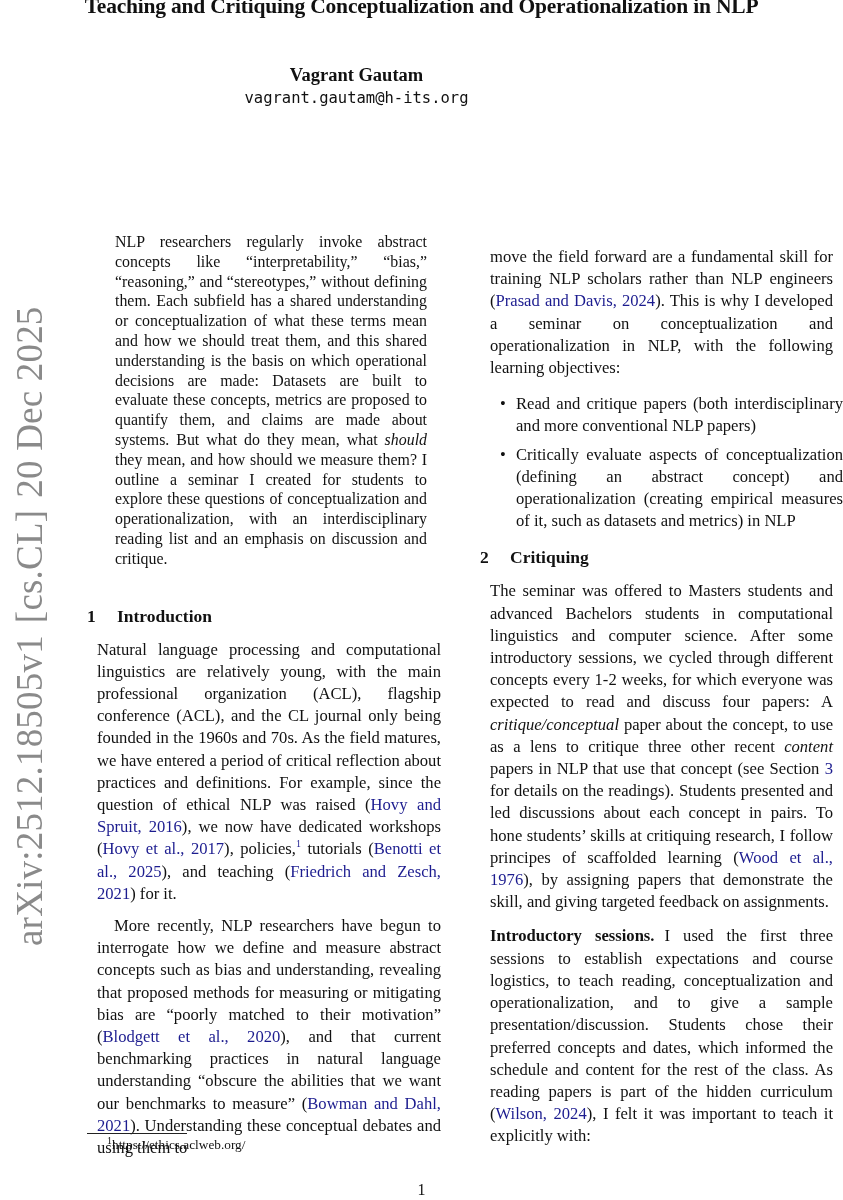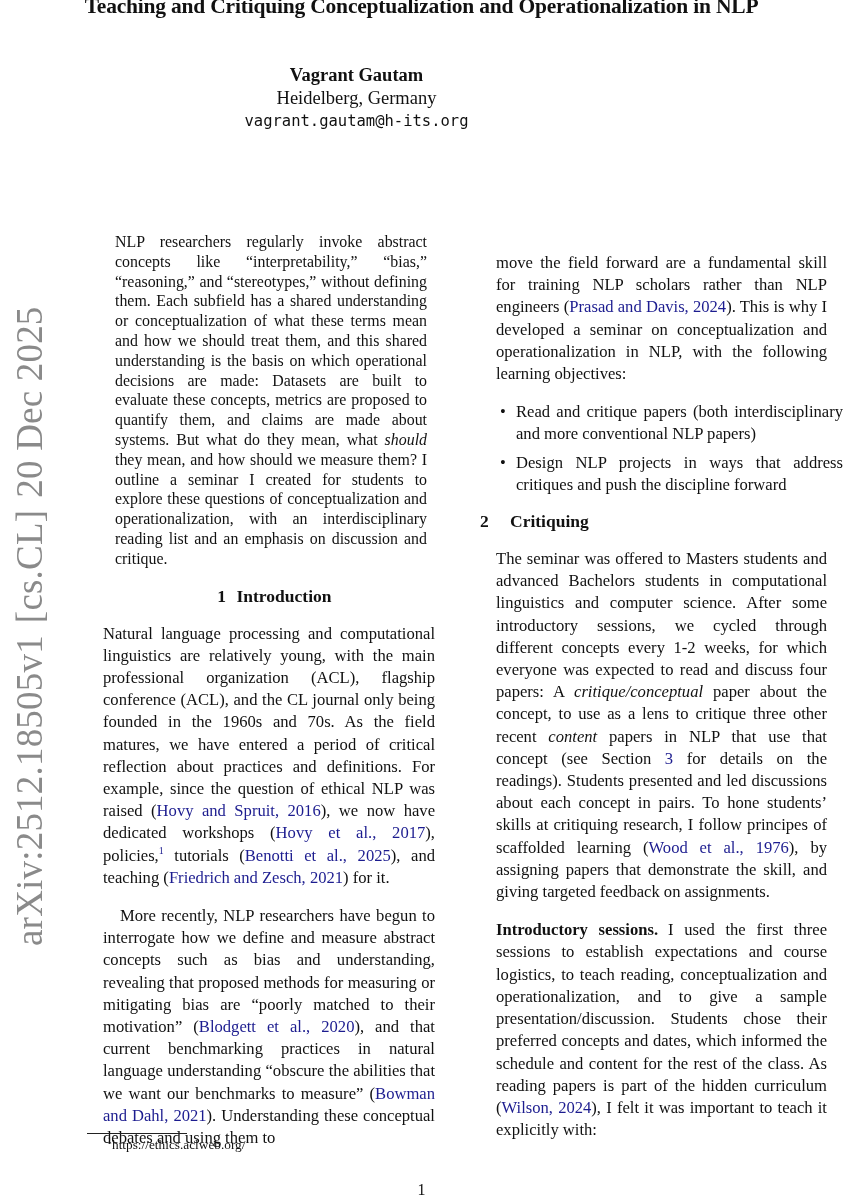--- a/index.html
+++ b/index.html
@@ -33,21 +33,21 @@
   .col-right { left: 480px; width: 363px; top: 236px; }
 
   .abstract-heading { text-align: center; font-weight: bold; font-size: 17.5px; margin: 0 0 10px 0; }
   .abstract-body { margin: 0 0 12px 28px; width: 312px; font-size: 15.9px; line-height: 19.8px; }
 
   h2.section {
     font-size: 17.5px; font-weight: bold; margin: 0; line-height: 22px; text-align: left;
   }
   h2.section .num { display: inline-block; width: 30px; }
 
-  p { margin: 16px; }
+  p { margin: 10px; }
   .indent { text-indent: 17px; }
   .cite { color: #1c1c8f; }
   .ital { font-style: italic; }
   .bold-lead { font-weight: bold; margin-right: 10px; }
   sup { font-size: 10px; line-height: 0; vertical-align: super; }
 
   ul.objectives { list-style: none; margin: 0; padding: 0 0 0 16px; }
   ul.objectives li { position: relative; padding-left: 20px; margin: 0 0 6px 0; }
   ul.objectives li::before {
     content: "\2022"; position: absolute; left: 4px; top: 0;
@@ -56,42 +56,41 @@
   .footnote-rule { position: absolute; left: 87px; top: 1133px; width: 100px; height: 1px; background: #222; }
   .footnote { position: absolute; left: 107px; top: 1137px; font-size: 13.3px; }
   .page-number { position: absolute; left: 0; width: 843px; top: 1181px; text-align: center; font-size: 16px; }
 </style>
 </head>
 <body>
 
 <div class="title">Teaching and Critiquing Conceptualization and Operationalization in NLP</div>
 <div class="author-block">
   <div class="author-name">Vagrant Gautam</div>
-  <div>Heidelberg, Germany</div>
   <div class="author-email">vagrant.gautam@h-its.org</div>
 </div>
 
 <div class="arxiv-stamp"><span>arXiv:2512.18505v1</span><span>[cs.CL]</span><span>20 Dec 2025</span></div>
 
 <div class="col col-left">
   <p class="abstract-body"><span>NLP researchers regularly invoke abstract concepts like “interpretability,” “bias,” “reasoning,” and “stereotypes,” without defining them. Each subfield has a shared understanding or conceptualization of what these terms mean and how we should treat them, and this shared understanding is the basis on which operational decisions are made: Datasets are built to evaluate these concepts, metrics are proposed to quantify them, and claims are made about systems. But what do they mean, what </span><span class="ital">should</span><span> they mean, and how should we measure them? I outline a seminar I created for students to explore these questions of conceptualization and operationalization, with an interdisciplinary reading list and an emphasis on discussion and critique.</span></p>
 
-  <h2 class="section" style="margin-top:16px;margin-bottom:12px;text-align:center;"><span class="num">1</span><span>Introduction</span></h2>
+  <h2 class="section" style="margin-top:36px;margin-bottom:12px;"><span class="num">1</span><span>Introduction</span></h2>
 
   <p><span>Natural language processing and computational linguistics are relatively young, with the main professional organization (ACL), flagship conference (ACL), and the CL journal only being founded in the 1960s and 70s. As the field matures, we have entered a period of critical reflection about practices and definitions. For example, since the question of ethical NLP was raised (</span><a class="cite">Hovy and Spruit, 2016</a><span>), we now have dedicated workshops (</span><a class="cite">Hovy et al., 2017</a><span>), policies,</span><sup class="cite">1</sup><span> tutorials (</span><a class="cite">Benotti et al., 2025</a><span>), and teaching (</span><a class="cite">Friedrich and Zesch, 2021</a><span>) for it.</span></p>
 
   <p class="indent" style="margin-top:7px;"><span>More recently, NLP researchers have begun to interrogate how we define and measure abstract concepts such as bias and understanding, revealing that proposed methods for measuring or mitigating bias are “poorly matched to their motivation” (</span><a class="cite">Blodgett et al., 2020</a><span>), and that current benchmarking practices in natural language understanding “obscure the abilities that we want our benchmarks to measure” (</span><a class="cite">Bowman and Dahl, 2021</a><span id="split-point">). Understanding these conceptual debates and using them to</span></p>
 </div>
 
 <div class="col col-right">
   <p><span id="cont-text">move the field forward are a fundamental skill for training NLP scholars rather than NLP engineers (</span><a class="cite">Prasad and Davis, 2024</a><span>). This is why I developed a seminar on conceptualization and operationalization in NLP, with the following learning objectives:</span></p>
 
   <ul class="objectives" style="margin-top:14px;">
     <li>Read and critique papers (both interdisciplinary and more conventional NLP papers)</li>
-    <li>Design NLP projects in ways that address critiques and push the discipline forward</li>
+    <li>Critically evaluate aspects of conceptualization (defining an abstract concept) and operationalization (creating empirical measures of it, such as datasets and metrics) in NLP</li>
   </ul>
 
   <h2 class="section" style="margin-top:14px;margin-bottom:12px;"><span class="num">2</span><span>Critiquing</span></h2>
 
   <p><span>The seminar was offered to Masters students and advanced Bachelors students in computational linguistics and computer science. After some introductory sessions, we cycled through different concepts every 1-2 weeks, for which everyone was expected to read and discuss four papers: A </span><span class="ital">critique/conceptual</span><span> paper about the concept, to use as a lens to critique three other recent </span><span class="ital">content</span><span> papers in NLP that use that concept (see Section </span><a class="cite">3</a><span> for details on the readings). Students presented and led discussions about each concept in pairs. To hone students’ skills at critiquing research, I follow principes of scaffolded learning (</span><a class="cite">Wood et al., 1976</a><span>), by assigning papers that demonstrate the skill, and giving targeted feedback on assignments.</span></p>
 
   <p style="margin-top:12px;"><span class="bold-lead">Introductory sessions.</span><span>I used the first three sessions to establish expectations and course logistics, to teach reading, conceptualization and operationalization, and to give a sample presentation/discussion. Students chose their preferred concepts and dates, which informed the schedule and content for the rest of the class. As reading papers is part of the hidden curriculum (</span><a class="cite">Wilson, 2024</a><span>), I felt it was important to teach it explicitly with:</span></p>
 </div>
 
 <div class="footnote-rule"></div>

